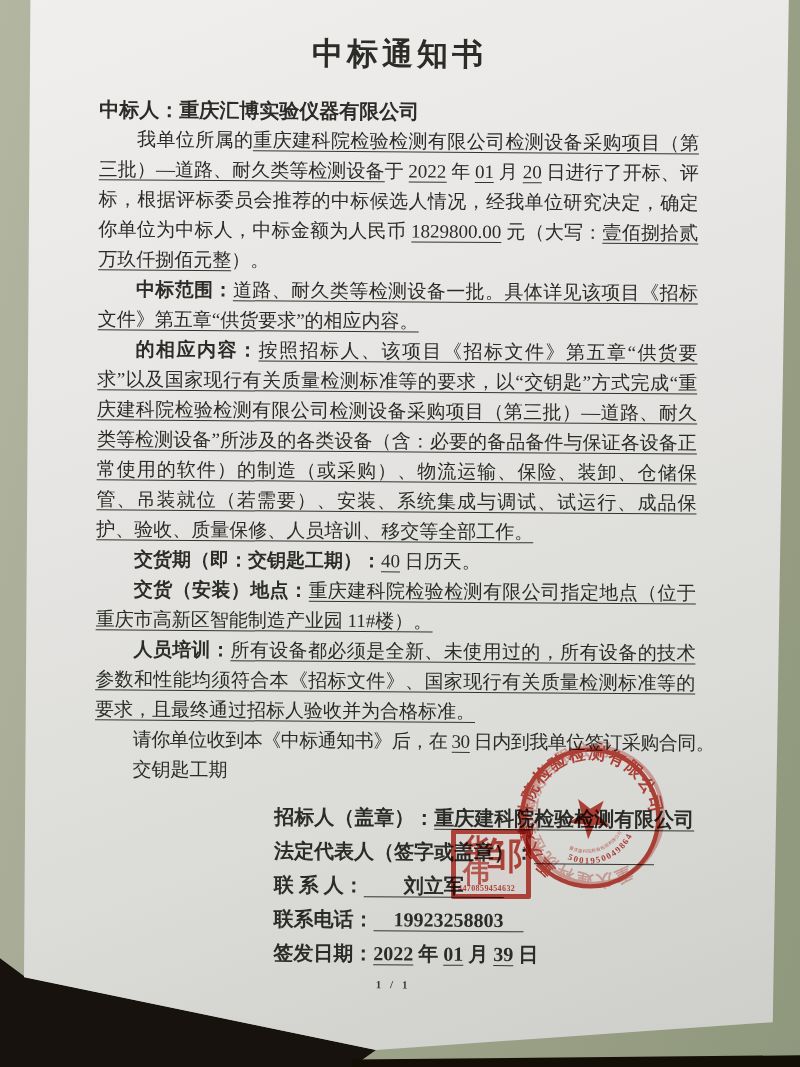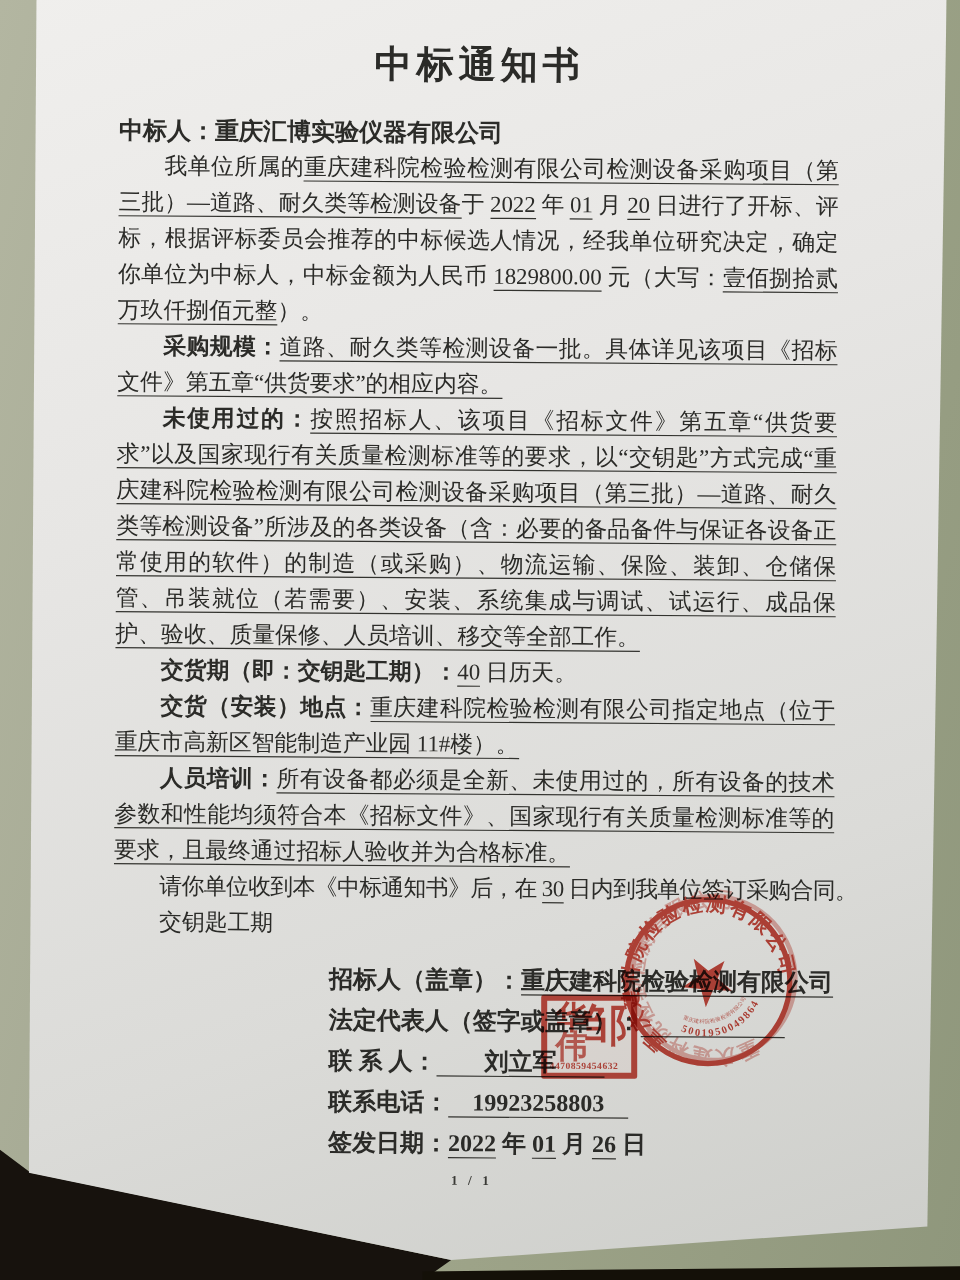--- a/index.html
+++ b/index.html
@@ -68,35 +68,35 @@
   <div class="desk-shadow-bottom"></div>
 
   <div class="paper">
     <div class="doc">
 
       <h1 class="doc-title">中标通知书</h1>
 
       <div class="body-text" id="body-paragraphs">
           <p class="winner"><span class="seg b">中标人：</span><span class="seg b">重庆汇博实验仪器有限公司</span></p>
           <p class="indent"><span class="seg">我单位所属的</span><span class="seg u">重庆建科院检验检测有限公司检测设备采购项目（第三批）—道路、耐久类等检测设备</span><span class="seg">于 </span><span class="seg u">2022</span><span class="seg"> 年 </span><span class="seg u">01</span><span class="seg"> 月 </span><span class="seg u">20</span><span class="seg"> 日进行了开标、评标，根据评标委员会推荐的中标候选人情况，经我单位研究决定，确定你单位为中标人，中标金额为人民币 </span><span class="seg u">1829800.00</span><span class="seg"> 元（大写：</span><span class="seg u">壹佰捌拾贰万玖仟捌佰元整</span><span class="seg">）。</span></p>
-          <p class="indent"><span class="seg b">采购规模：</span><span class="seg u">道路、耐久类等检测设备一批。具体详见该项目《招标文件》第五章“供货要求”的相应内容。</span></p>
-          <p class="indent"><span class="seg b">未使用过的：</span><span class="seg u">按照招标人、该项目《招标文件》第五章“供货要求”以及国家现行有关质量检测标准等的要求，以“交钥匙”方式完成“重庆建科院检验检测有限公司检测设备采购项目（第三批）—道路、耐久类等检测设备”所涉及的各类设备（含：必要的备品备件与保证各设备正常使用的软件）的制造（或采购）、物流运输、保险、装卸、仓储保管、吊装就位（若需要）、安装、系统集成与调试、试运行、成品保护、验收、质量保修、人员培训、移交等全部工作。</span></p>
+          <p class="indent"><span class="seg b">中标范围：</span><span class="seg u">道路、耐久类等检测设备一批。具体详见该项目《招标文件》第五章“供货要求”的相应内容。</span></p>
+          <p class="indent"><span class="seg b">的相应内容：</span><span class="seg u">按照招标人、该项目《招标文件》第五章“供货要求”以及国家现行有关质量检测标准等的要求，以“交钥匙”方式完成“重庆建科院检验检测有限公司检测设备采购项目（第三批）—道路、耐久类等检测设备”所涉及的各类设备（含：必要的备品备件与保证各设备正常使用的软件）的制造（或采购）、物流运输、保险、装卸、仓储保管、吊装就位（若需要）、安装、系统集成与调试、试运行、成品保护、验收、质量保修、人员培训、移交等全部工作。</span></p>
           <p class="indent"><span class="seg b">交货期（即：交钥匙工期）：</span><span class="seg u">40</span><span class="seg"> 日历天。</span></p>
           <p class="indent"><span class="seg b">交货（安装）地点：</span><span class="seg u">重庆建科院检验检测有限公司指定地点（位于重庆市高新区智能制造产业园 11#楼）。</span></p>
           <p class="indent"><span class="seg b">人员培训：</span><span class="seg u">所有设备都必须是全新、未使用过的，所有设备的技术参数和性能均须符合本《招标文件》、国家现行有关质量检测标准等的要求，且最终通过招标人验收并为合格标准。</span></p>
           <p class="indent nowrap"><span class="seg">请你单位收到本《中标通知书》后，在 </span><span class="seg u">30</span><span class="seg"> 日内到我单位签订采购合同。</span></p>
           <p class="indent"><span class="seg">交钥匙工期</span></p>
         </div>
 
       <div class="signature" id="signature-block">
           <p class="sig"><span class="seg">招标人（盖章）：</span><span class="seg u">重庆建科院检验检测有限公司</span></p>
           <p class="sig"><span class="seg">法定代表人（签字或盖章）：</span><span class="seg u">　　　　　　</span></p>
           <p class="sig"><span class="seg">联 系 人：</span><span class="seg u">　　刘立军　　</span></p>
           <p class="sig"><span class="seg">联系电话：</span><span class="seg u">　19923258803　</span></p>
-          <p class="sig"><span class="seg">签发日期：</span><span class="seg u">2022</span><span class="seg"> 年 </span><span class="seg u">01</span><span class="seg"> 月 </span><span class="seg u">26</span><span class="seg"> 日</span></p>
+          <p class="sig"><span class="seg">签发日期：</span><span class="seg u">2022</span><span class="seg"> 年 </span><span class="seg u">01</span><span class="seg"> 月 </span><span class="seg u">39</span><span class="seg"> 日</span></p>
         </div>
 
       <div class="page-footer">1 / 1</div>
     </div>
 
     <svg class="seal-round" viewBox="0 0 160 160" xmlns="http://www.w3.org/2000/svg">
       <defs>
         <path id="arcTop" d="M 24,108 A 62,62 0 1 1 136,108" fill="none"></path>
         <path id="arcBottom" d="M 36,100 A 50,50 0 0 0 124,100" fill="none"></path>
         <path id="arcMicro" d="M 44,94 A 42,42 0 0 0 116,94" fill="none"></path>

